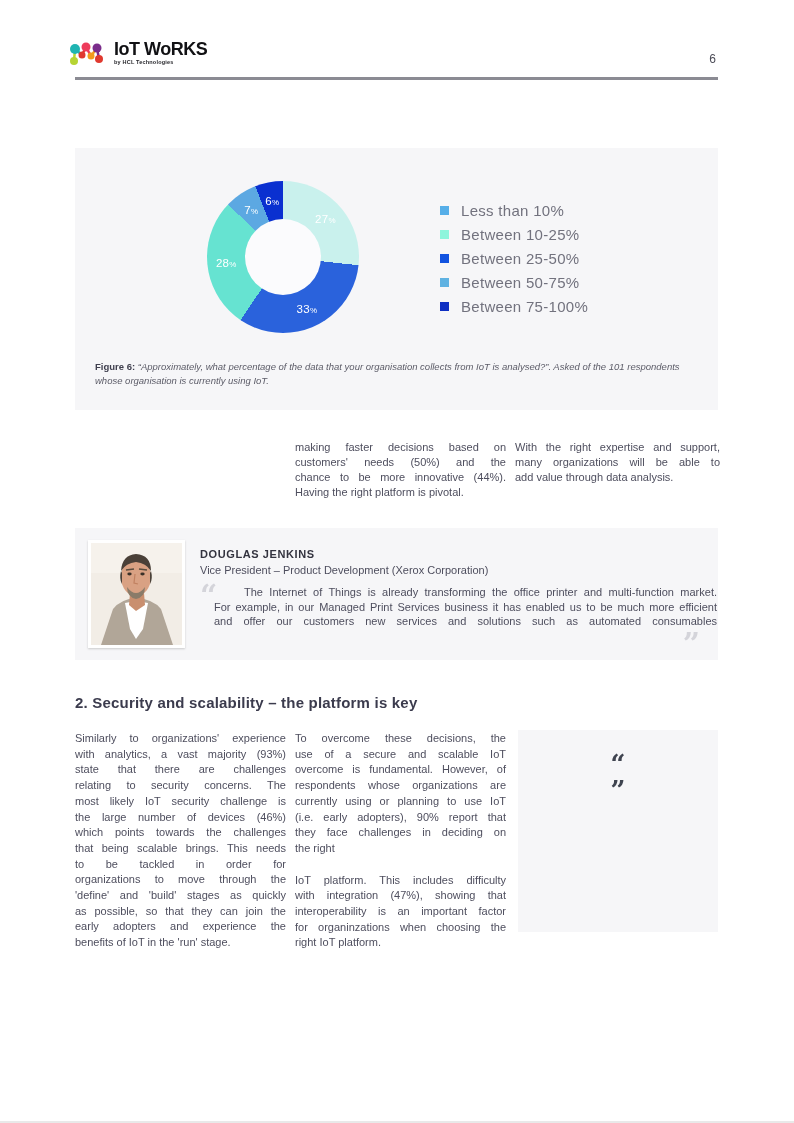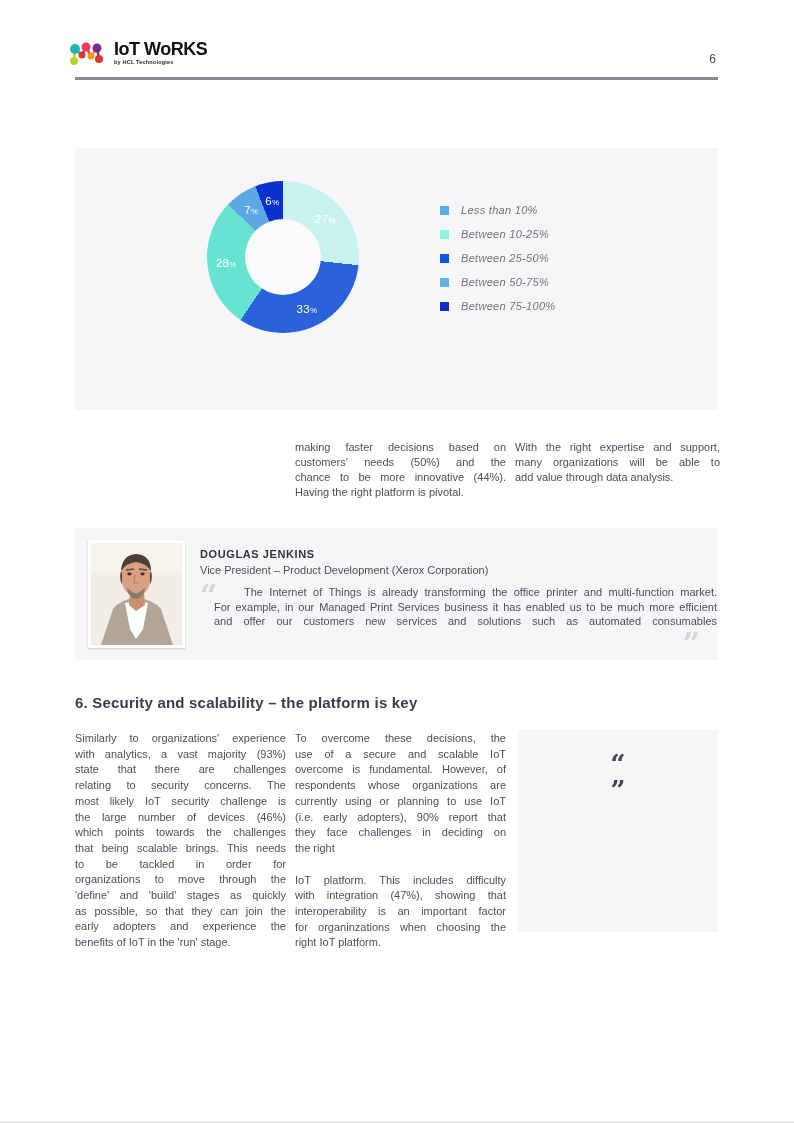--- a/index.html
+++ b/index.html
@@ -19,21 +19,21 @@
   
   .chart-panel { position:absolute; left:75px; top:148px; width:643px; height:262px; background:#f6f6f8; }
   .donut-wrap { position:absolute; left:132px; top:33px; width:152px; height:152px; }
   .donut { position:absolute; inset:0; border-radius:50%; }
   .donut-hole { position:absolute; left:38px; top:38px; width:76px; height:76px; border-radius:50%; background:#fbfbfd; }
   .slice-label { position:absolute; transform:translate(-50%,-50%); color:#ffffff; font-size:11.5px; letter-spacing:0.3px; white-space:nowrap; }
   .slice-label .pct { font-size:8px; }
   .legend { position:absolute; left:365px; top:50px; }
   .legend-row { display:flex; align-items:center; height:24px; }
   .legend-swatch { width:9px; height:9px; margin-right:12px; flex:0 0 auto; }
-  .legend-label { font-size:11px; font-style:italic; color:#72727e; letter-spacing:0.3px; }
+  .legend-label { font-size:15px; color:#72727e; letter-spacing:0.3px; }
   .figure-caption { position:absolute; left:20px; top:212px; width:610px; font-size:9.5px; line-height:14px; }
   .figure-caption .cap-label { font-weight:bold; color:#3f3f4e; font-style:normal; }
   .figure-caption .cap-text { font-style:italic; color:#5c5c68; }
 
   
   .jlines .jline { text-align:justify; text-align-last:justify; }
   .jlines .jline.jl-last { text-align-last:left; }
   .centered .jline, .centered .jline.jl-last { text-align:center; text-align-last:center; }
 
   .body-col { position:absolute; width:211px; font-size:11px; line-height:15px; color:#4e4e5e; }
@@ -122,20 +122,24 @@
         </div>
         <div class="legend-row">
           <span class="legend-swatch" style="background: rgb(95, 178, 226);"></span>
           <span class="legend-label">Between 50-75%</span>
         </div>
         <div class="legend-row">
           <span class="legend-swatch" style="background: rgb(14, 47, 194);"></span>
           <span class="legend-label">Between 75-100%</span>
         </div>
       </div>
+    <div class="figure-caption">
+      <span class="cap-label">Figure 6:</span>
+      <span class="cap-text"> <span>“Approximately, what percentage of the data that your organisation collects from IoT is analysed?”. Asked of the 101 respondents whose organisation is currently using IoT.</span></span>
+    </div>
   </div>
 
   <div class="body-col intro-col2 jlines">
       <div class="jline">making faster decisions based on</div>
       <div class="jline">customers' needs (50%) and the</div>
       <div class="jline">chance to be more innovative (44%).</div>
       <div class="jline jl-last">Having the right platform is pivotal.</div>
     </div>
   <div class="body-col intro-col3 jlines">
       <div class="jline">With the right expertise and support,</div>
@@ -167,21 +171,21 @@
     <div class="jenkins-title">Vice President – Product Development (Xerox Corporation)</div>
     <div class="jq-open">“</div>
     <div class="jenkins-quote jlines">
         <div class="jline">The Internet of Things is already transforming the office printer and multi-function market.</div>
         <div class="jline">For example, in our Managed Print Services business it has enabled us to be much more efficient</div>
         <div class="jline">and offer our customers new services and solutions such as automated consumables</div>
       </div>
     <div class="jq-close">”</div>
   </div>
 
-  <div class="section-heading">6. Security and scalability – the platform is key</div>
+  <div class="section-heading">2. Security and scalability – the platform is key</div>
 
   <div class="body-col sec2-col1 jlines">
       <div class="jline">Similarly to organizations' experience</div>
       <div class="jline">with analytics, a vast majority (93%)</div>
       <div class="jline">state that there are challenges</div>
       <div class="jline">relating to security concerns. The</div>
       <div class="jline">most likely IoT security challenge is</div>
       <div class="jline">the large number of devices (46%)</div>
       <div class="jline">which points towards the challenges</div>
       <div class="jline">that being scalable brings. This needs</div>

